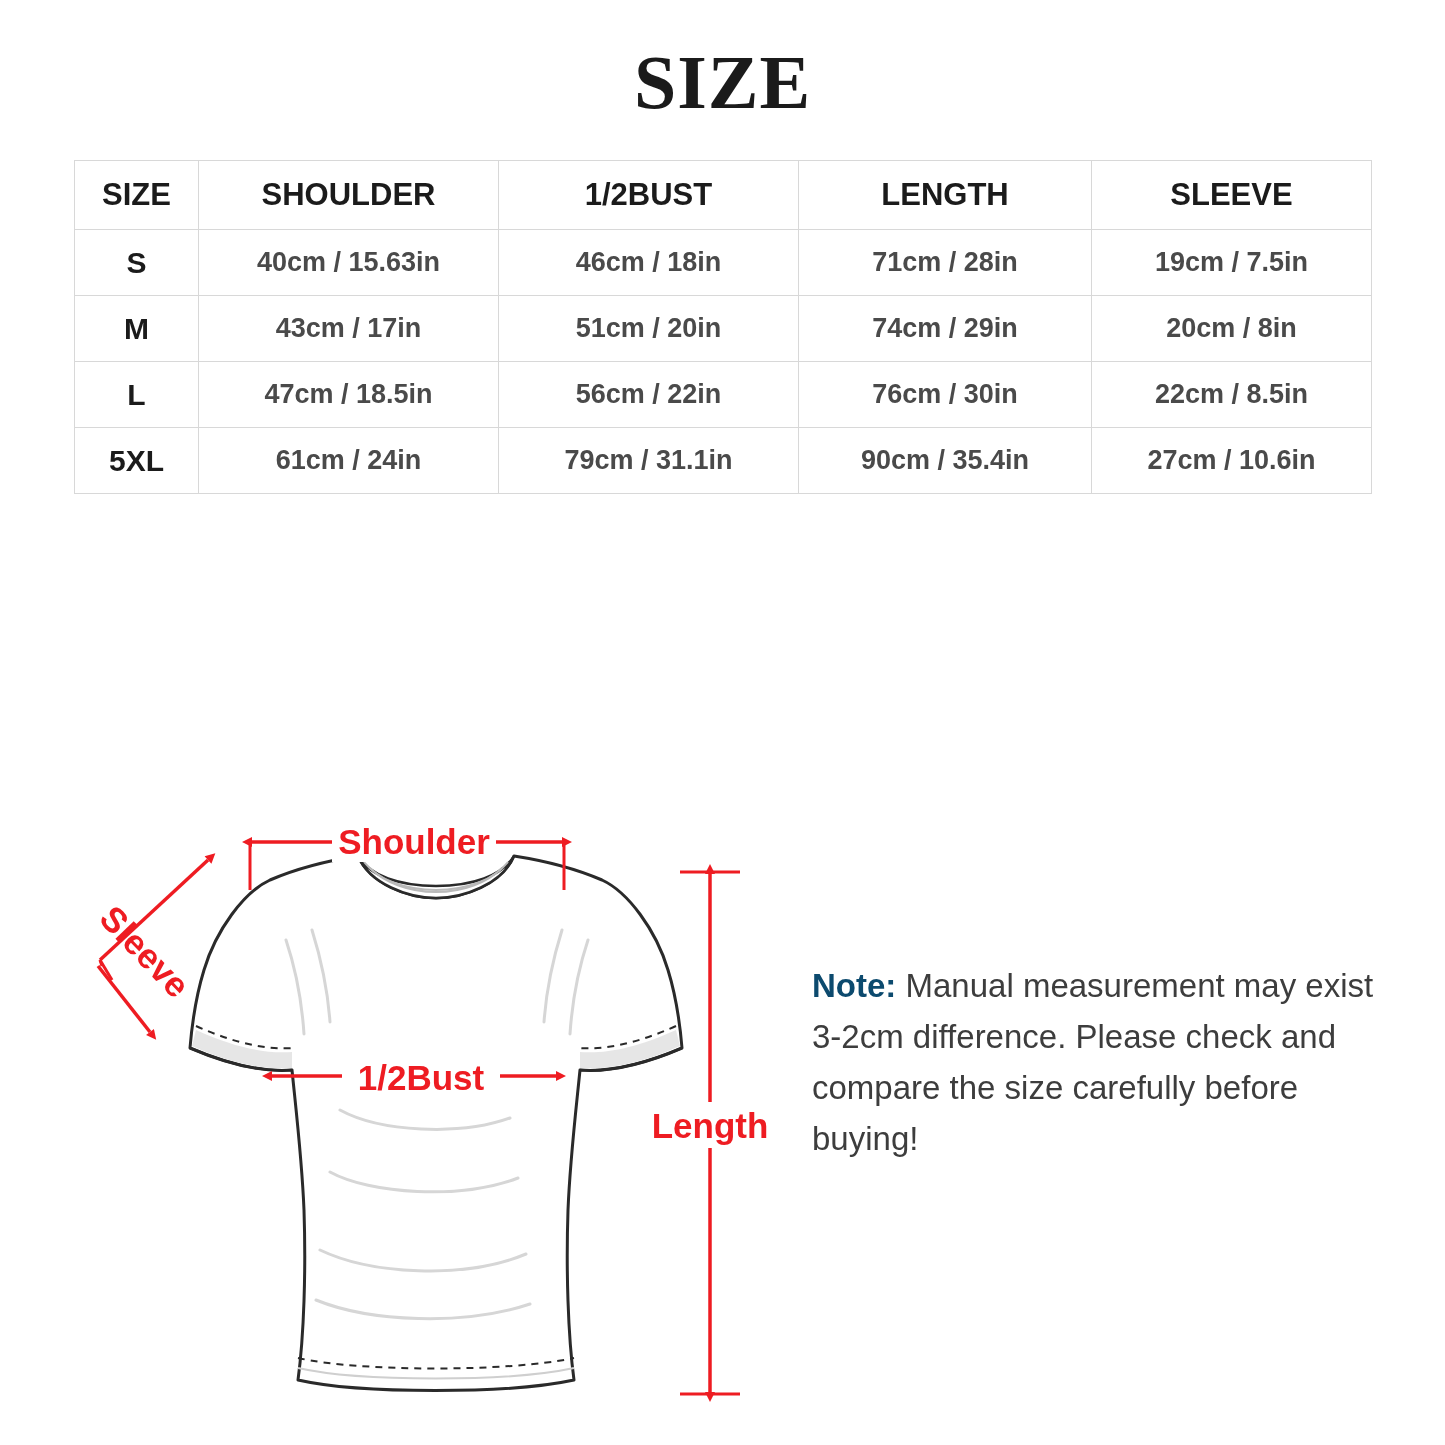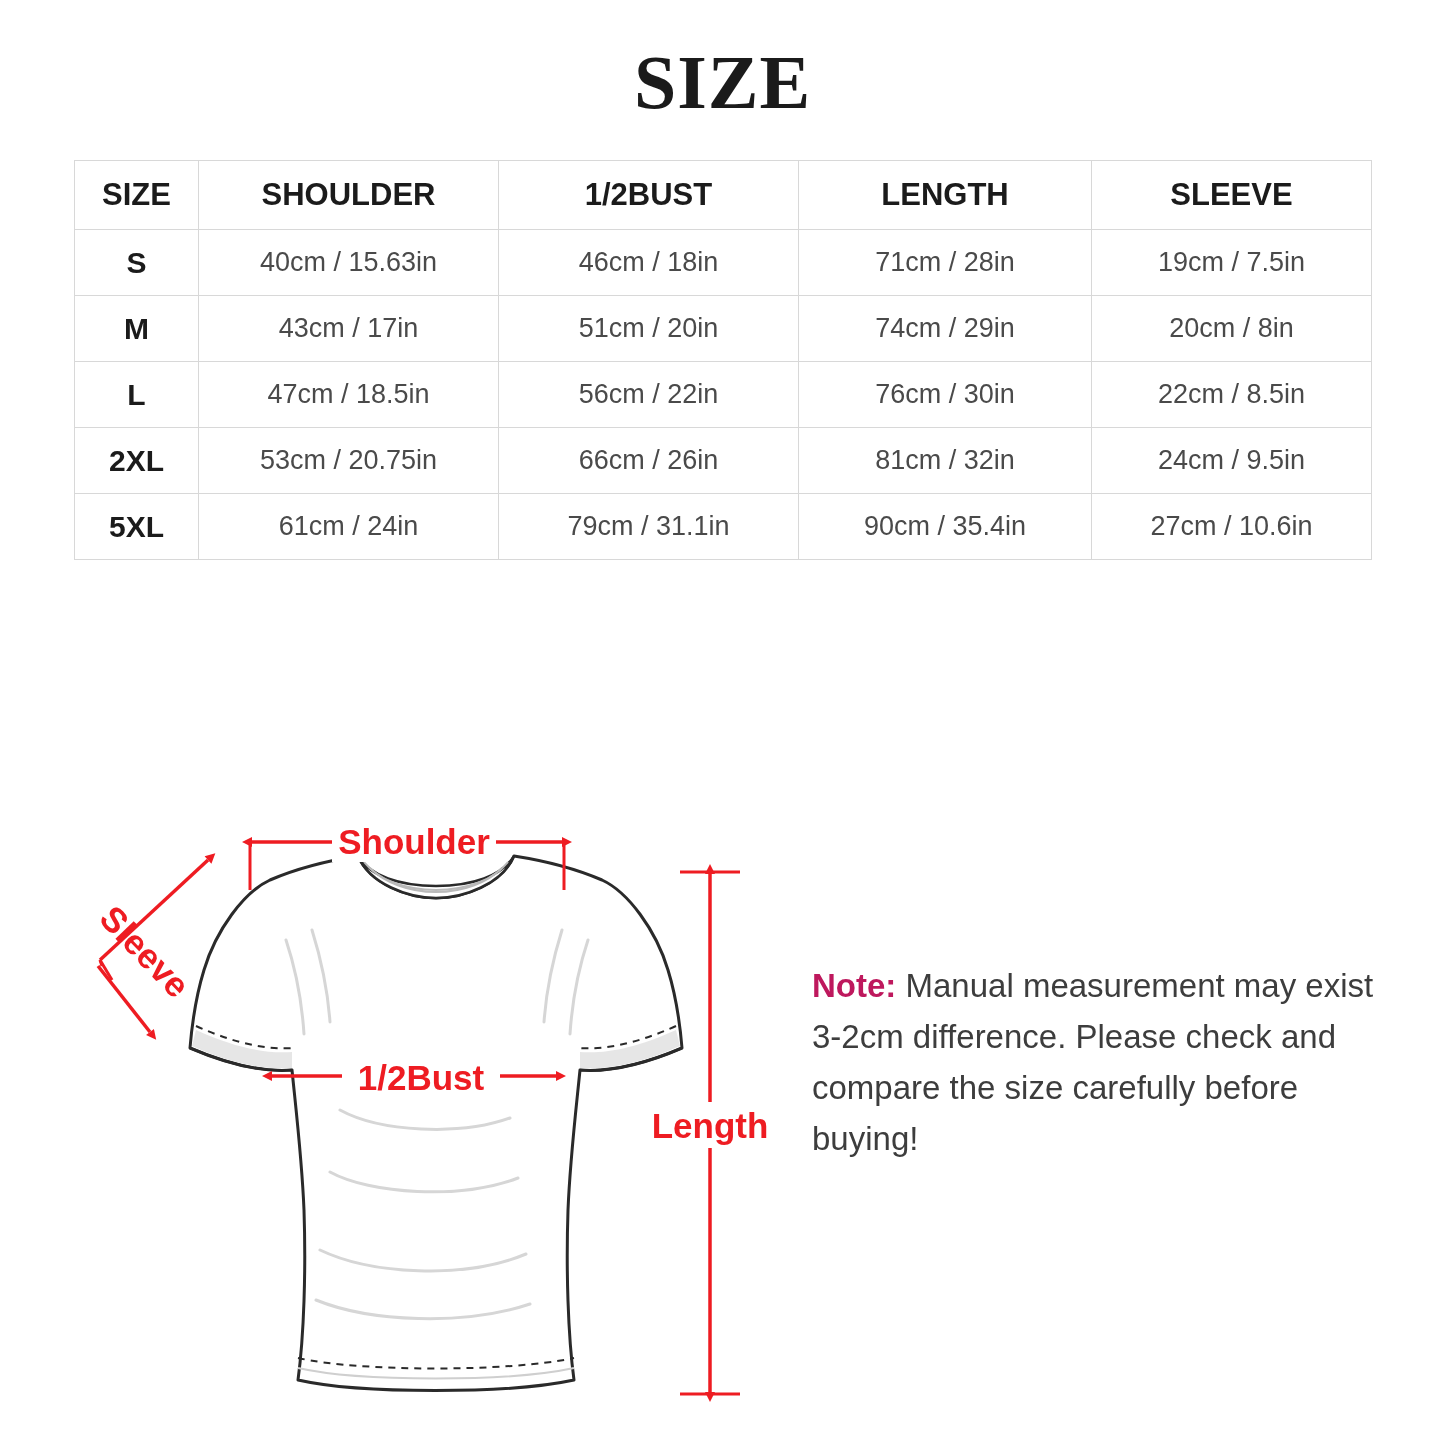--- a/index.html
+++ b/index.html
@@ -57,21 +57,21 @@
   }
   td.size-col {
     font-size: 30px;
     font-weight: bold;
     color: #1b1b1b;
     width: 124px;
   }
   td.val {
     font-size: 27px;
     color: #4a4a4a;
-    font-weight: normal;
+    font-weight: bold;
     margin-left: 44px;
   }
   col.c-size { width: 124px; }
   col.c-shoulder { width: 300px; }
   col.c-bust { width: 300px; }
   col.c-length { width: 293px; }
   col.c-sleeve { width: 280px; }
 
   
   #illustration {
@@ -92,21 +92,21 @@
     position: absolute;
     top: 960px;
     left: 812px;
     width: 580px;
     font-size: 33px;
     line-height: 1.55;
     color: #3d3d3d;
   }
   #note-block .note-label {
     font-weight: bold;
-    color: #be185d;
+    color: #0c4a6e;
   }
 </style>
 </head>
 <body>
 
 <div id="size-title">SIZE</div>
 
 <div id="size-table-wrap">
   <table class="size-table">
     <colgroup>
@@ -139,27 +139,20 @@
         <td class="val">51cm / 20in</td>
         <td class="val">74cm / 29in</td>
         <td class="val">20cm / 8in</td>
       </tr>
       <tr>
         <td class="size-col">L</td>
         <td class="val">47cm / 18.5in</td>
         <td class="val">56cm / 22in</td>
         <td class="val">76cm / 30in</td>
         <td class="val">22cm / 8.5in</td>
-      </tr>
-      <tr>
-        <td class="size-col">2XL</td>
-        <td class="val">53cm / 20.75in</td>
-        <td class="val">66cm / 26in</td>
-        <td class="val">81cm / 32in</td>
-        <td class="val">24cm / 9.5in</td>
       </tr>
       <tr>
         <td class="size-col">5XL</td>
         <td class="val">61cm / 24in</td>
         <td class="val">79cm / 31.1in</td>
         <td class="val">90cm / 35.4in</td>
         <td class="val">27cm / 10.6in</td>
       </tr>
     </tbody>
   </table>

